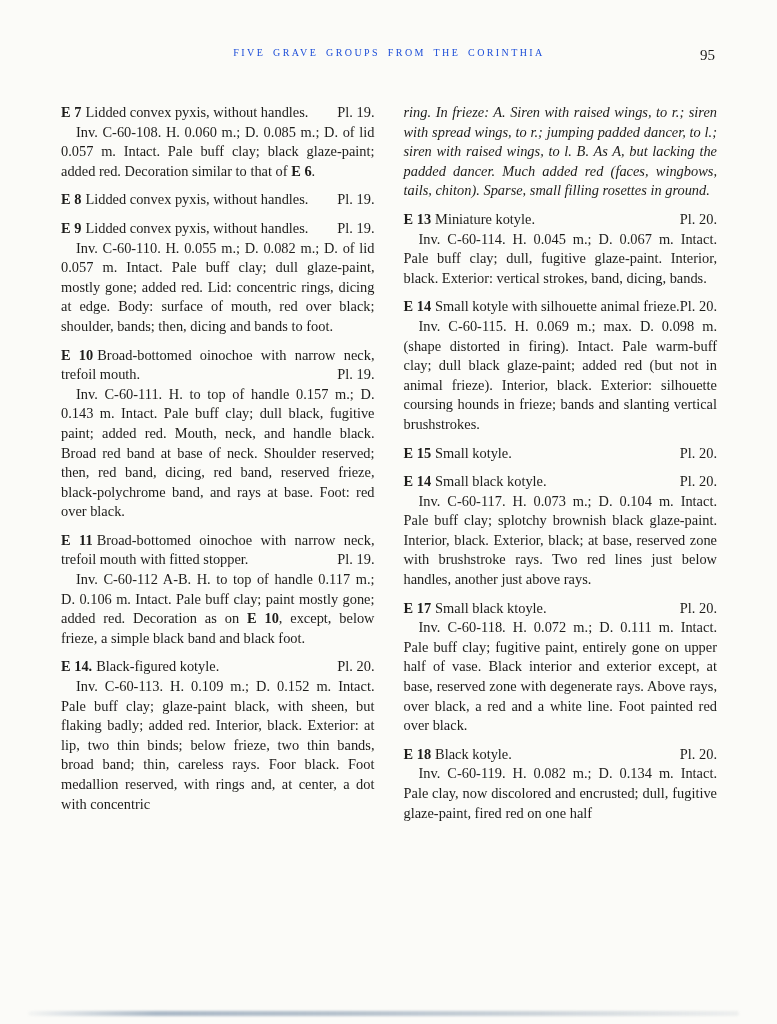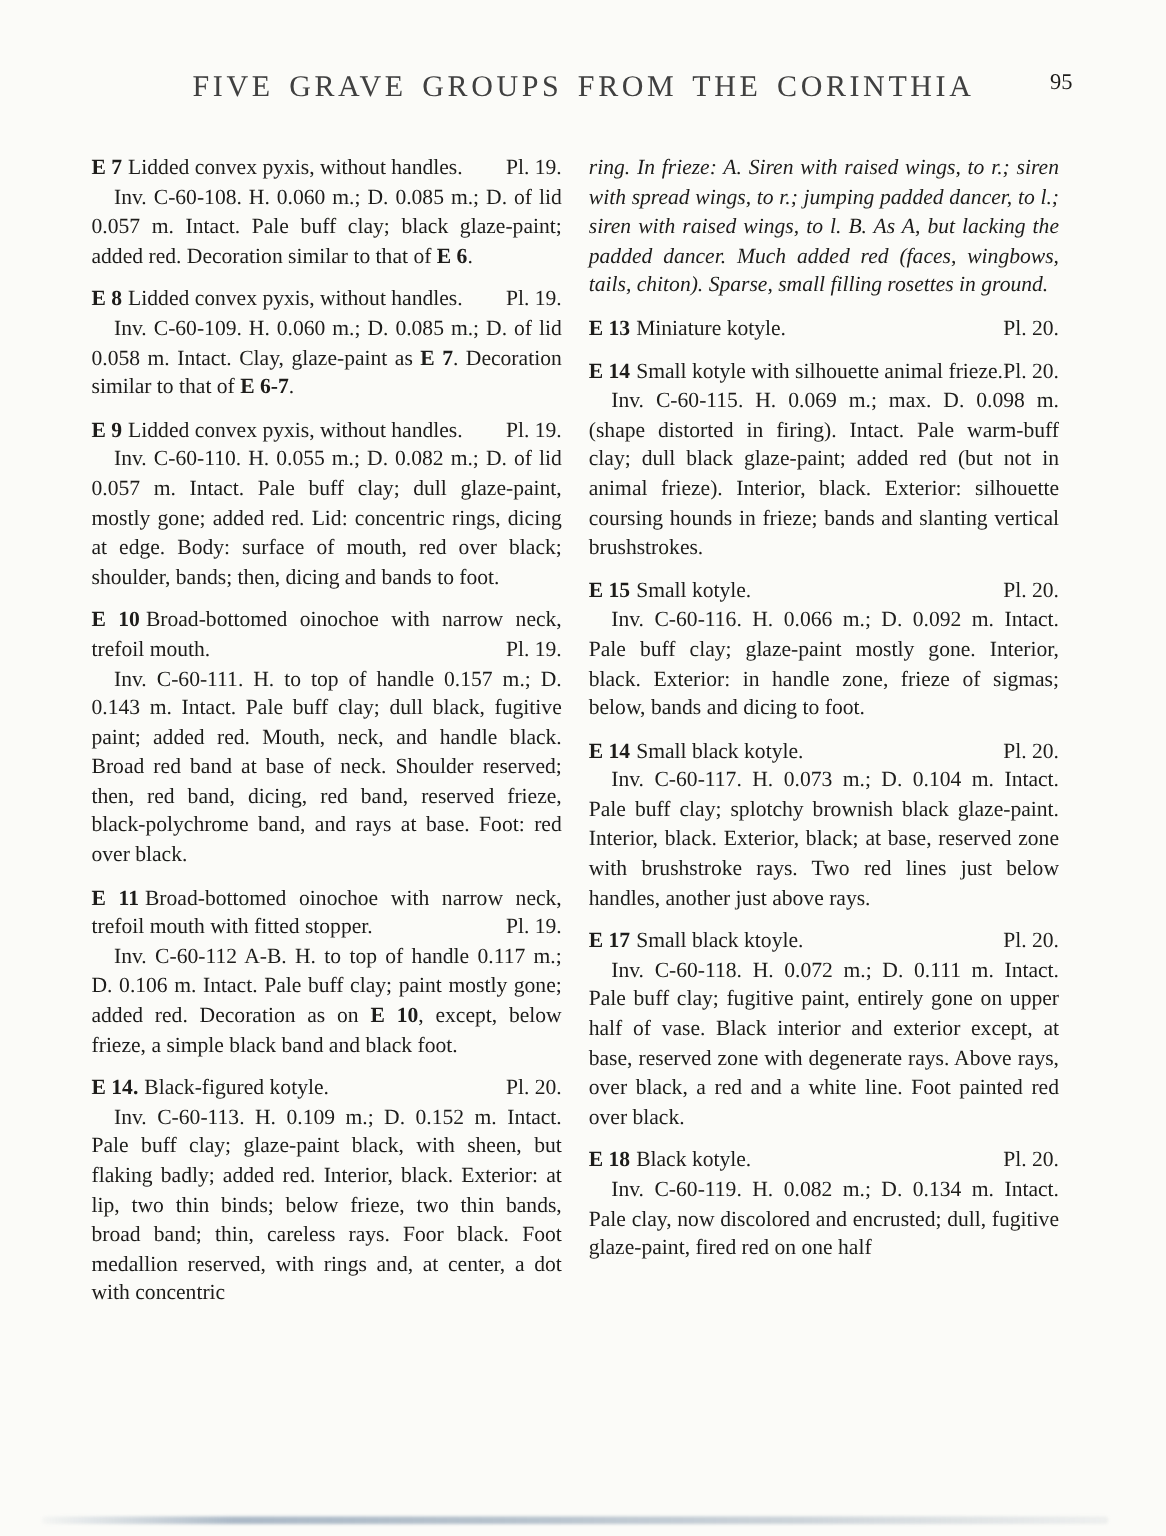--- a/index.html
+++ b/index.html
@@ -20,34 +20,34 @@
   }
   .page-header {
     position: relative;
     height: 22px;
     margin-bottom: 18px;
   }
   .running-title {
     position: absolute;
     left: 0; right: 0;
     text-align: center;
-    font-size: 20px;
+    font-size: 10px;
     letter-spacing: 2.4px;
     word-spacing: 3px;
-    color: #404040;
+    color: #1d4ed8;
   }
   .page-number {
     position: absolute;
     right: 2px;
     top: 0;
     font-size: 15px;
   }
   .columns {
     display: flex;
-    gap: 18px;
+    gap: 29px;
     margin-top: 34px;
   }
   .col {
     width: 313.5px;
     flex: 0 0 313.5px;
     font-size: 14.4px;
     line-height: 19.6px;
     text-align: justify;
   }
   .entry { margin-top: 9px; }
@@ -90,21 +90,20 @@
 
     <div class="col">
 
       <section class="entry">
         <p class="entry-head"><span class="entry-id">E 7</span><span>Lidded convex pyxis, without handles.</span><span class="plate">Pl. 19.</span></p>
         <p class="body-para">Inv. C-60-108. H. 0.060 m.; D. 0.085 m.; D. of lid 0.057 m. Intact. Pale buff clay; black glaze-paint; added red. Decoration similar to that of <b>E 6</b>.</p>
       </section>
 
       <section class="entry">
         <p class="entry-head"><span class="entry-id">E 8</span><span>Lidded convex pyxis, without handles.</span><span class="plate">Pl. 19.</span></p>
-        <p class="body-para">Inv. C-60-109. H. 0.060 m.; D. 0.085 m.; D. of lid 0.058 m. Intact. Clay, glaze-paint as <b>E 7</b>. Decoration similar to that of <b>E 6-7</b>.</p>
       </section>
 
       <section class="entry">
         <p class="entry-head"><span class="entry-id">E 9</span><span>Lidded convex pyxis, without handles.</span><span class="plate">Pl. 19.</span></p>
         <p class="body-para">Inv. C-60-110. H. 0.055 m.; D. 0.082 m.; D. of lid 0.057 m. Intact. Pale buff clay; dull glaze-paint, mostly gone; added red. Lid: concentric rings, dicing at edge. Body: surface of mouth, red over black; shoulder, bands; then, dicing and bands to foot.</p>
       </section>
 
       <section class="entry">
         <p class="entry-head"><span class="entry-id">E 10</span><span>Broad-bottomed oinochoe with narrow neck, trefoil mouth.</span><span class="plate">Pl. 19.</span></p>
         <p class="body-para">Inv. C-60-111. H. to top of handle 0.157 m.; D. 0.143 m. Intact. Pale buff clay; dull black, fugitive paint; added red. Mouth, neck, and handle black. Broad red band at base of neck. Shoulder reserved; then, red band, dicing, red band, reserved frieze, black-polychrome band, and rays at base. Foot: red over black.</p>
@@ -121,30 +120,30 @@
       </section>
 
     </div>
 
     <div class="col">
 
       <p class="cont-para">ring. In frieze: A. Siren with raised wings, to r.; siren with spread wings, to r.; jumping padded dancer, to l.; siren with raised wings, to l. B. As A, but lacking the padded dancer. Much added red (faces, wingbows, tails, chiton). Sparse, small filling rosettes in ground.</p>
 
       <section class="entry">
         <p class="entry-head"><span class="entry-id">E 13</span><span>Miniature kotyle.</span><span class="plate">Pl. 20.</span></p>
+        <p class="body-para">Inv. C-60-114. H. 0.045 m.; D. 0.067 m. Intact. Pale buff clay; dull, fugitive glaze-paint. Interior, black. Exterior: vertical strokes, band, dicing, bands.</p>
       </section>
 
       <section class="entry">
         <p class="entry-head"><span class="entry-id">E 14</span><span>Small kotyle with silhouette animal frieze.</span><span class="plate">Pl. 20.</span></p>
         <p class="body-para">Inv. C-60-115. H. 0.069 m.; max. D. 0.098 m. (shape distorted in firing). Intact. Pale warm-buff clay; dull black glaze-paint; added red (but not in animal frieze). Interior, black. Exterior: silhouette coursing hounds in frieze; bands and slanting vertical brushstrokes.</p>
       </section>
 
       <section class="entry">
         <p class="entry-head"><span class="entry-id">E 15</span><span>Small kotyle.</span><span class="plate">Pl. 20.</span></p>
-        <p class="body-para">Inv. C-60-116. H. 0.066 m.; D. 0.092 m. Intact. Pale buff clay; glaze-paint mostly gone. Interior, black. Exterior: in handle zone, frieze of sigmas; below, bands and dicing to foot.</p>
       </section>
 
       <section class="entry">
         <p class="entry-head"><span class="entry-id">E 14</span><span>Small black kotyle.</span><span class="plate">Pl. 20.</span></p>
         <p class="body-para">Inv. C-60-117. H. 0.073 m.; D. 0.104 m. Intact. Pale buff clay; splotchy brownish black glaze-paint. Interior, black. Exterior, black; at base, reserved zone with brushstroke rays. Two red lines just below handles, another just above rays.</p>
       </section>
 
       <section class="entry">
         <p class="entry-head"><span class="entry-id">E 17</span><span>Small black ktoyle.</span><span class="plate">Pl. 20.</span></p>
         <p class="body-para">Inv. C-60-118. H. 0.072 m.; D. 0.111 m. Intact. Pale buff clay; fugitive paint, entirely gone on upper half of vase. Black interior and exterior except, at base, reserved zone with degenerate rays. Above rays, over black, a red and a white line. Foot painted red over black.</p>

